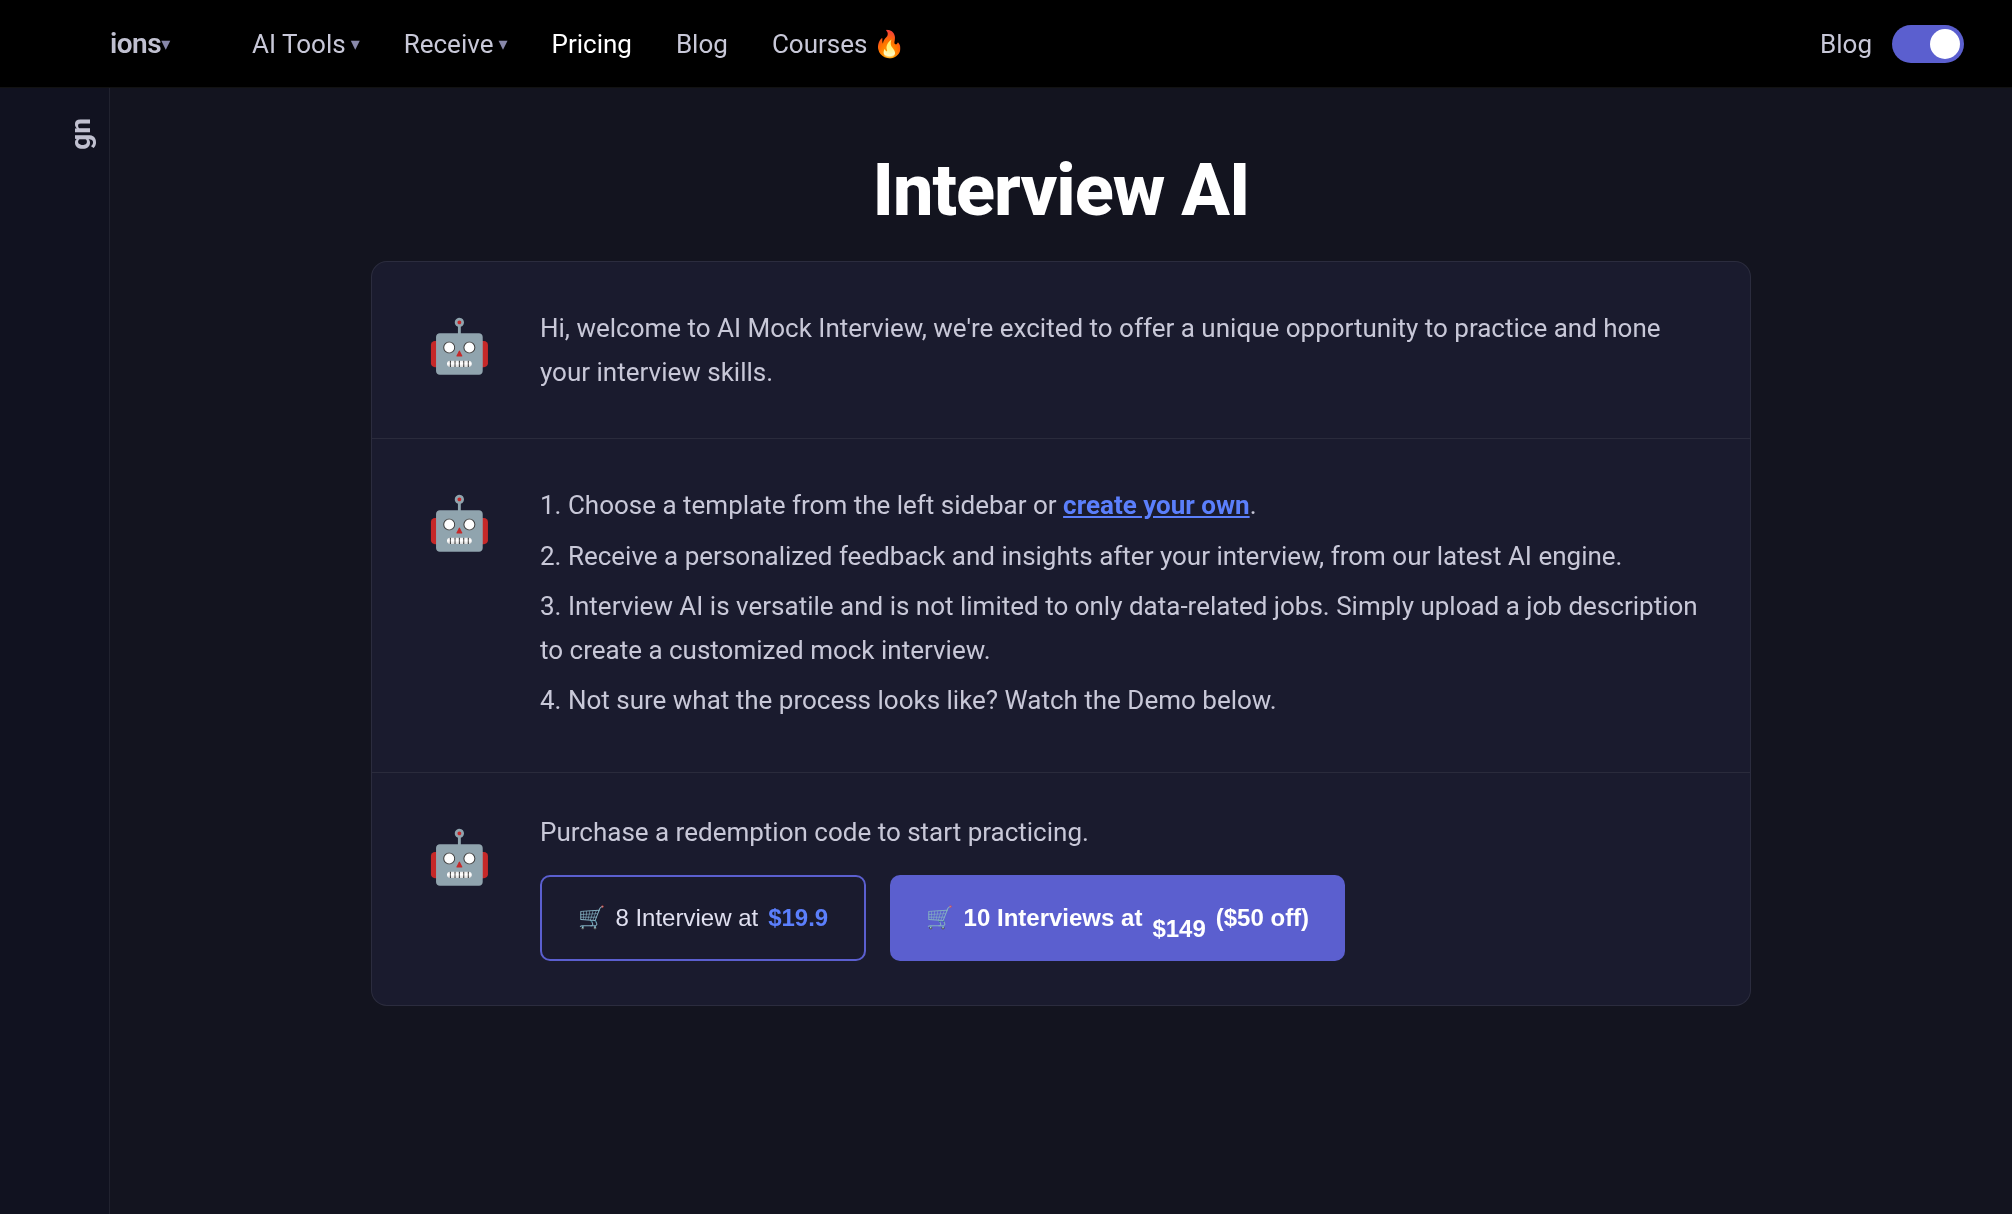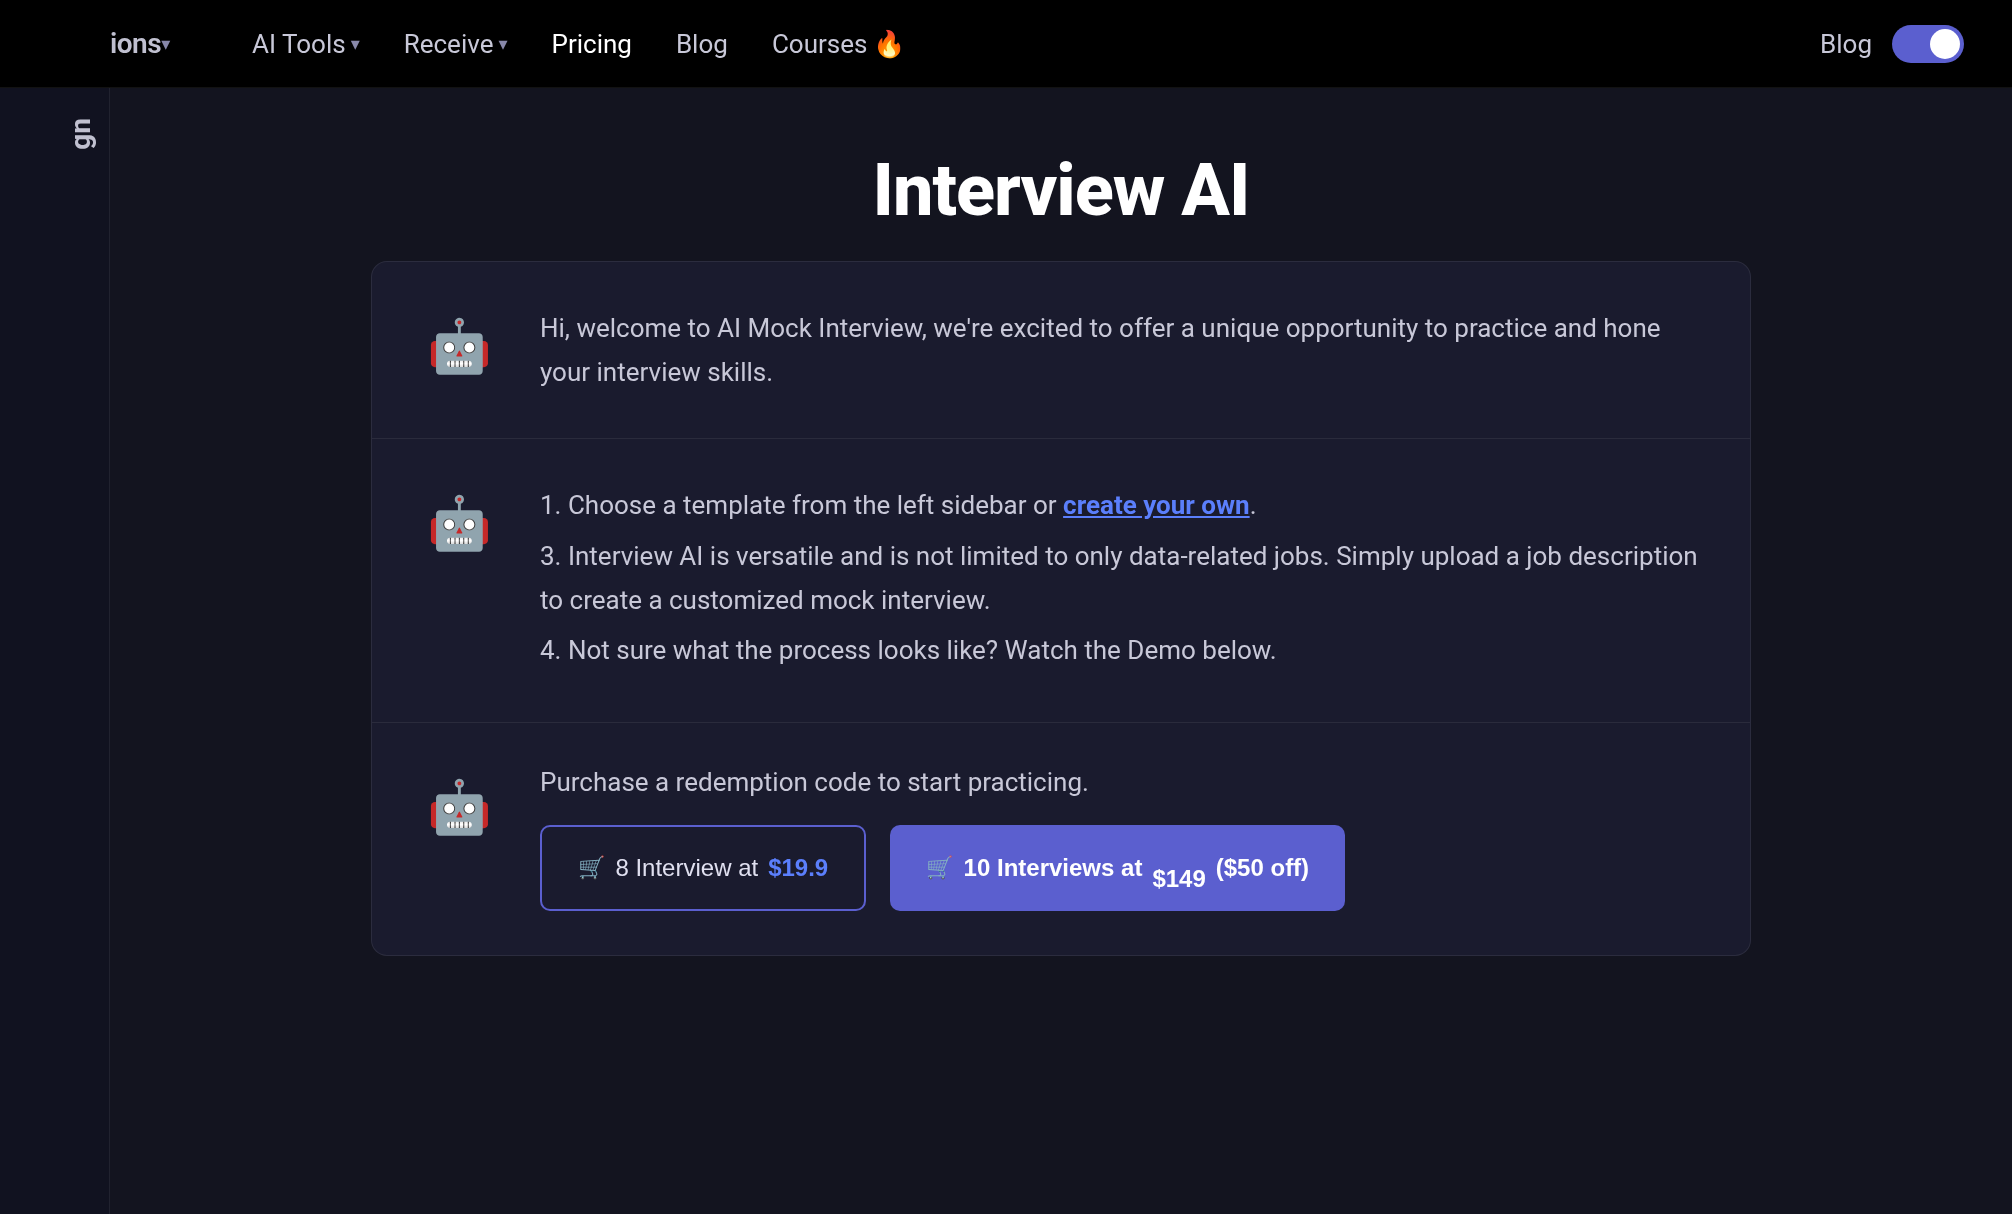--- a/index.html
+++ b/index.html
@@ -307,20 +307,21 @@
     </div>
 
     <div class="card-section">
       <div class="robot-icon">
         🤖
       </div>
       <div class="section-text">
         <p>
           <span>1. Choose a template from the left sidebar or </span><a>create your own</a><span>.</span>
         </p>
+        <p>2. Receive a personalized feedback and insights after your interview, from our latest AI engine.</p>
         <p>3. Interview AI is versatile and is not limited to only data-related jobs. Simply upload a job description to create a customized mock interview.</p>
         <p>4. Not sure what the process looks like? Watch the Demo below.</p>
       </div>
     </div>
 
     <div class="card-section">
       <div class="robot-icon">
         🤖
       </div>
       <div>

